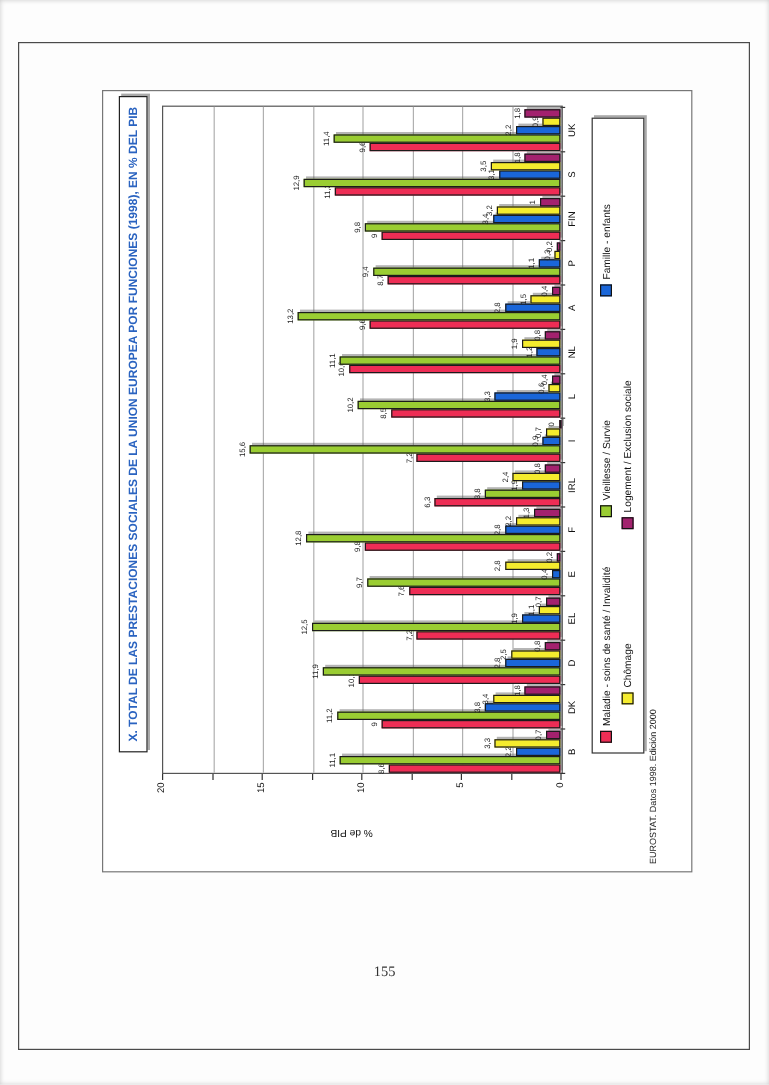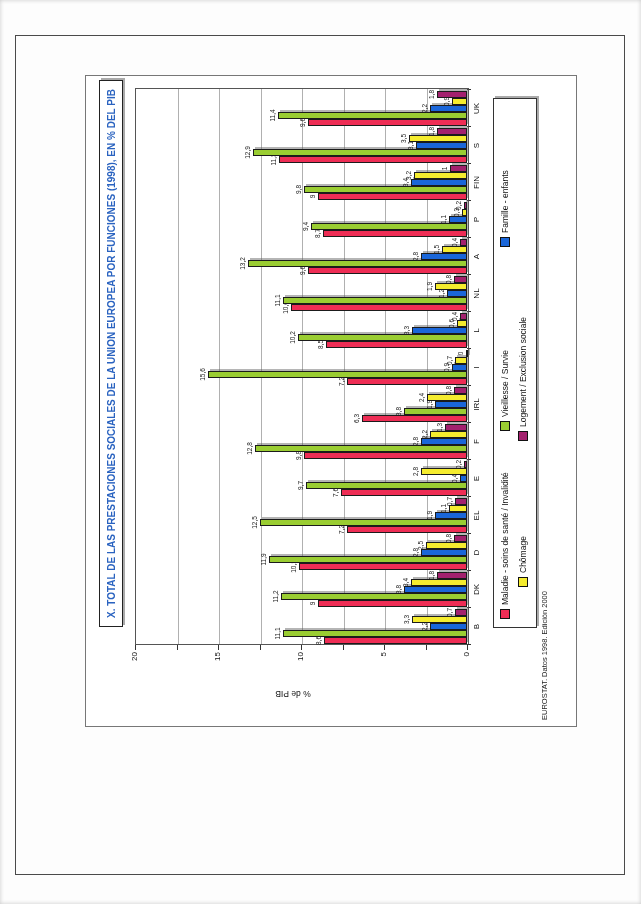--- a/index.html
+++ b/index.html
@@ -277,13 +277,14 @@
         <div class="bar-label" style="left: 516.5px; top: 366.68px;">0,2</div>
         <div class="bar" style="left: 550px; top: 362.4px; width: 7px; height: 16.6px; background: rgb(163, 33, 110);"></div>
         <div class="bar-label" style="left: 553.5px; top: 353.4px;">1</div>
         <div class="bar" style="left: 587px; top: 349.12px; width: 7px; height: 29.88px; background: rgb(163, 33, 110);"></div>
         <div class="bar-label" style="left: 590.5px; top: 340.12px;">1,8</div>
         <div class="bar" style="left: 624px; top: 349.12px; width: 7px; height: 29.88px; background: rgb(163, 33, 110);"></div>
         <div class="bar-label" style="left: 627.5px; top: 340.12px;">1,8</div>
       </div>
   </div>
 
+  <div class="page-number">155</div>
 </div>
 
 </body></html>

